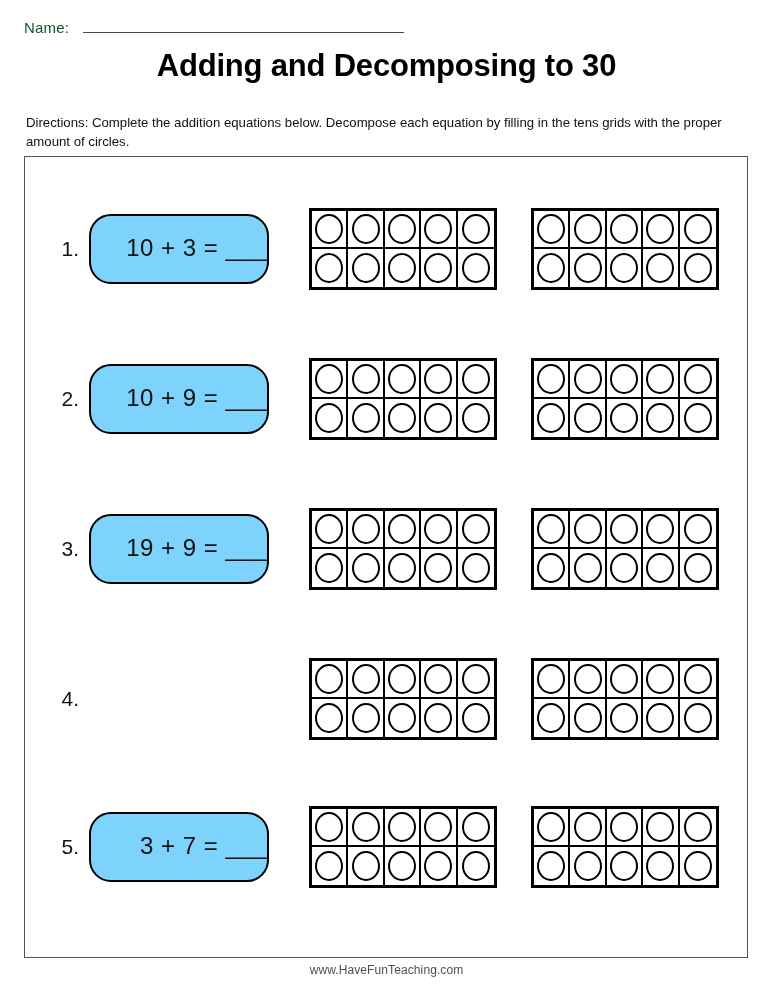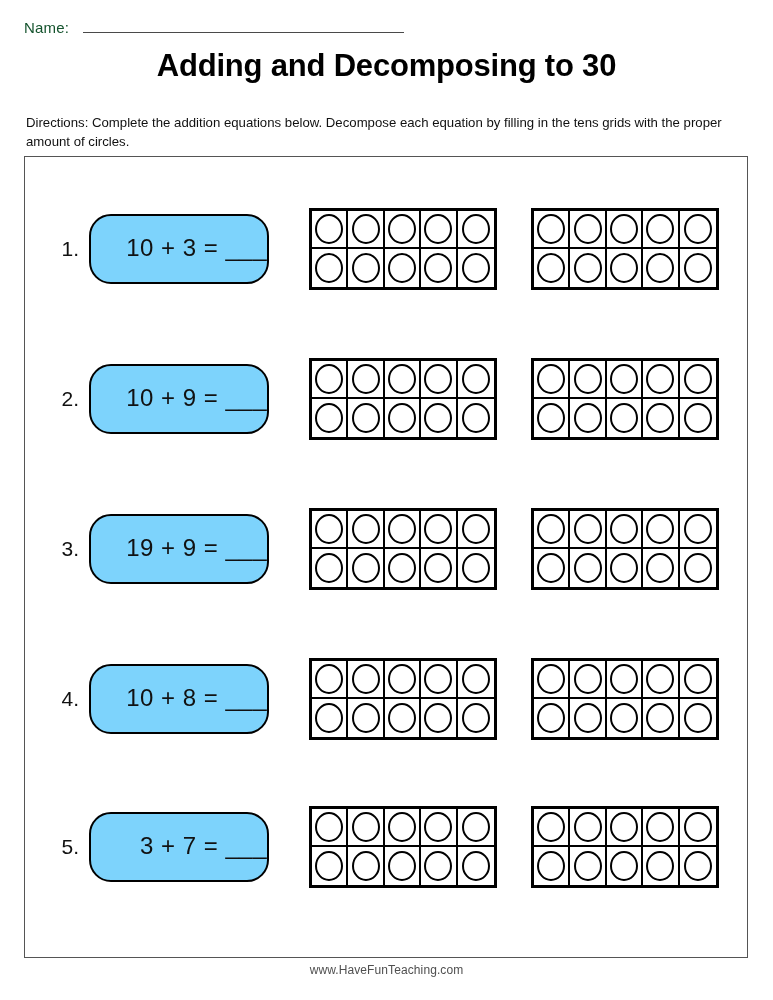--- a/index.html
+++ b/index.html
@@ -386,23 +386,20 @@
         <div class="frame-cell">
           <div class="counter-circle"></div>
         </div>
         <div class="frame-cell">
           <div class="counter-circle"></div>
         </div>
       </div>
     </div>
     <div class="problem-row" style="top: 492px;">
       <div class="row-number">4.</div>
-      <div class="equation-box">
-        <span class="equation-text">10 + 8 = ___</span>
-      </div>
       <div class="tenframe left">
         <div class="frame-cell">
           <div class="counter-circle"></div>
         </div>
         <div class="frame-cell">
           <div class="counter-circle"></div>
         </div>
         <div class="frame-cell">
           <div class="counter-circle"></div>
         </div>

